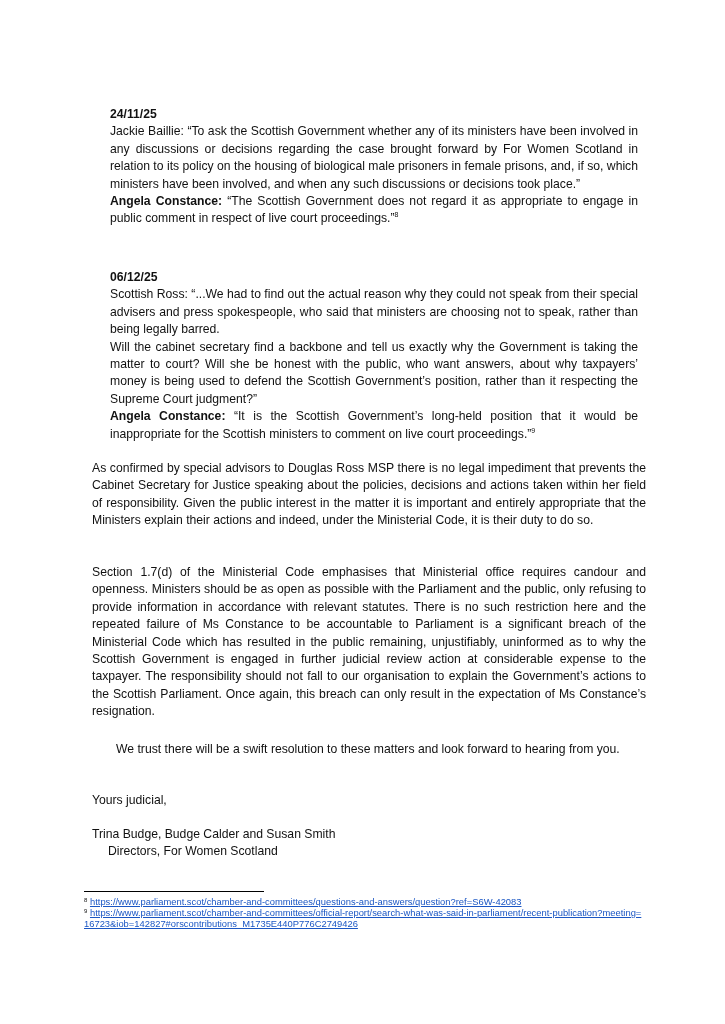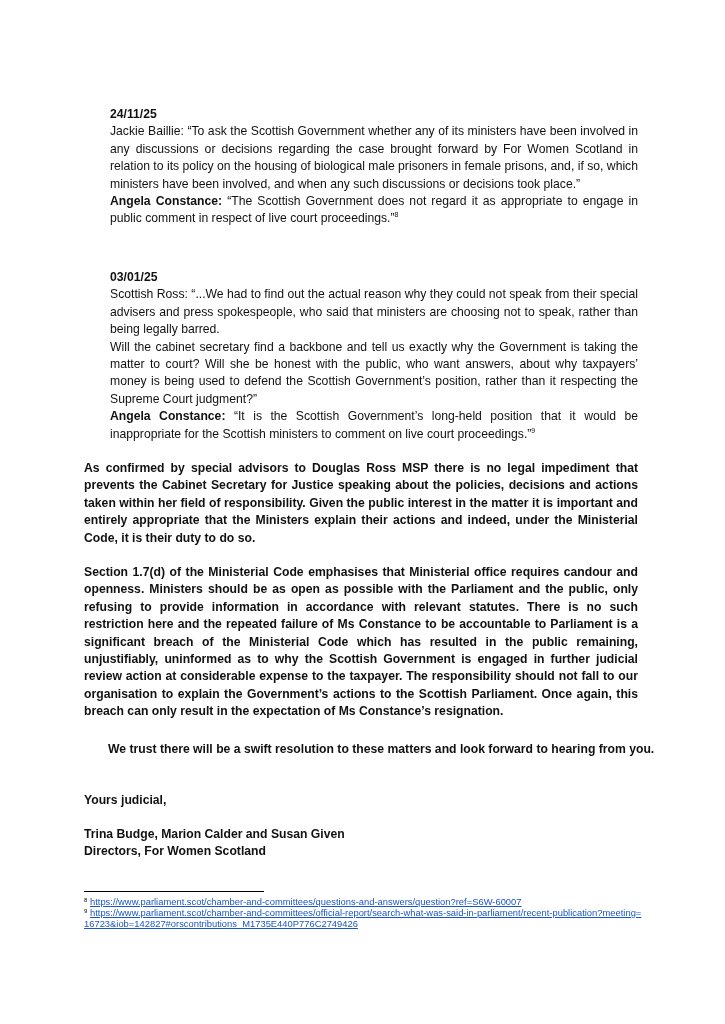--- a/index.html
+++ b/index.html
@@ -5,21 +5,21 @@
     html, body { margin: 0; padding: 0; background: #ffffff; }
     body {
       width: 725px; height: 1024px; position: relative; overflow: hidden;
       font-family: "Liberation Sans", sans-serif; color: #111111;
       font-size: 12.2px; line-height: 17.4px;
     }
     .page { position: absolute; left: 0; top: 0; width: 725px; height: 1024px; }
     .block { position: absolute; text-align: justify; }
     .indent { left: 110px; width: 528px; top: 106px; }
     .indent2 { left: 110px; width: 528px; top: 269px; }
-    .para { left: 84px; width: 554px; font-weight: bold; }
+    .para { left: 92px; width: 554px; }
     .p { margin: 0; }
     .last-line { text-align-last: left; }
     b { font-weight: bold; }
     sup { font-size: 7px; line-height: 0; vertical-align: 5px; }
     .fn-rule { position: absolute; left: 84px; top: 891px; width: 180px; height: 0; border-top: 1px solid #000; }
     .footnotes { position: absolute; left: 84px; top: 896px; width: 560px; font-size: 9.4px; line-height: 11px; text-align: left; }
     .footnotes a { color: #1a56c4; text-decoration: underline; }
     .footnotes sup { font-size: 6px; vertical-align: 3px; color: #111; }
     .fn { margin: 0; }
   </style>
@@ -28,32 +28,32 @@
 
 <div class="page">
 
   <div class="block indent">
     <p class="p"><b>24/11/25</b></p>
     <p class="p last-line"><span>Jackie Baillie:</span><span> “To ask the Scottish Government whether any of its ministers have been involved in any discussions or decisions regarding the case brought forward by For Women Scotland in relation to its policy on the housing of biological male prisoners in female prisons, and, if so, which ministers have been involved, and when any such discussions or decisions took place.”</span></p>
     <p class="p last-line"><b>Angela Constance:</b><span> “The Scottish Government does not regard it as appropriate to engage in public comment in respect of live court proceedings.”</span><sup>8</sup></p>
   </div>
 
   <div class="block indent2">
-    <p class="p"><b>03/01/25</b></p>
+    <p class="p"><b>06/12/25</b></p>
     <p class="p last-line"><span>Scottish Ross:</span><span> “...We had to find out the actual reason why they could not speak from their special advisers and press spokespeople, who said that ministers are choosing not to speak, rather than being legally barred.</span></p>
     <p class="p last-line">Will the cabinet secretary find a backbone and tell us exactly why the Government is taking the matter to court? Will she be honest with the public, who want answers, about why taxpayers’ money is being used to defend the Scottish Government’s position, rather than it respecting the Supreme Court judgment?”</p>
     <p class="p last-line"><b>Angela Constance:</b><span> “It is the Scottish Government’s long-held position that it would be inappropriate for the Scottish ministers to comment on live court proceedings.”</span><sup>9</sup></p>
   </div>
 
   <div class="block para last-line" style="top:460px;">As confirmed by special advisors to Douglas Ross MSP there is no legal impediment that prevents the Cabinet Secretary for Justice speaking about the policies, decisions and actions taken within her field of responsibility. Given the public interest in the matter it is important and entirely appropriate that the Ministers explain their actions and indeed, under the Ministerial Code, it is their duty to do so.</div>
   <div class="block para last-line" style="top:564px;">Section 1.7(d) of the Ministerial Code emphasises that Ministerial office requires candour and openness. Ministers should be as open as possible with the Parliament and the public, only refusing to provide information in accordance with relevant statutes. There is no such restriction here and the repeated failure of Ms Constance to be accountable to Parliament is a significant breach of the Ministerial Code which has resulted in the public remaining, unjustifiably, uninformed as to why the Scottish Government is engaged in further judicial review action at considerable expense to the taxpayer. The responsibility should not fall to our organisation to explain the Government’s actions to the Scottish Parliament. Once again, this breach can only result in the expectation of Ms Constance’s resignation.</div>
   <div class="block para last-line" style="top:741px;margin-left:24px;">We trust there will be a swift resolution to these matters and look forward to hearing from you.</div>
   <div class="block para" style="top:792px;">Yours judicial,</div>
-  <div class="block para" style="top:826px;">Trina Budge, Marion Calder and Susan Given</div>
-  <div class="block para" style="top:843px;">Directors, For Women Scotland</div>
+  <div class="block para" style="top:826px;">Trina Budge, Budge Calder and Susan Smith</div>
+  <div class="block para" style="top:843px;margin-left:16px;">Directors, For Women Scotland</div>
 
   <div class="fn-rule"></div>
   <div class="footnotes">
-    <p class="fn"><sup>8</sup> <a>https://www.parliament.scot/chamber-and-committees/questions-and-answers/question?ref=S6W-60007</a></p>
+    <p class="fn"><sup>8</sup> <a>https://www.parliament.scot/chamber-and-committees/questions-and-answers/question?ref=S6W-42083</a></p>
     <p class="fn" style="word-break: break-all;"><sup>9</sup> <a>https://www.parliament.scot/chamber-and-committees/official-report/search-what-was-said-in-parliament/recent-publication?meeting=16723&amp;iob=142827#orscontributions_M1735E440P776C2749426</a></p>
   </div>
 
 </div>
 
 </body></html>

